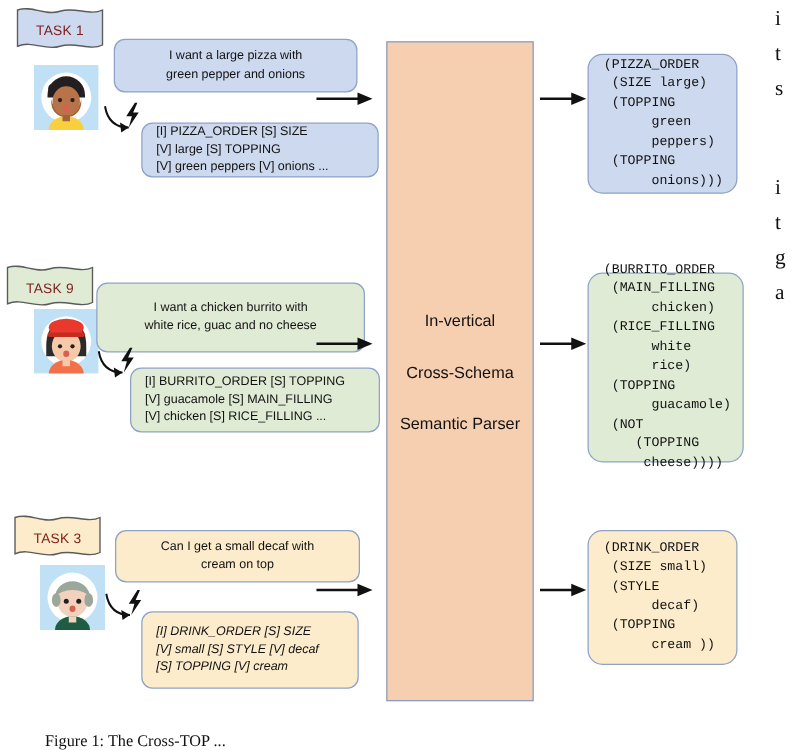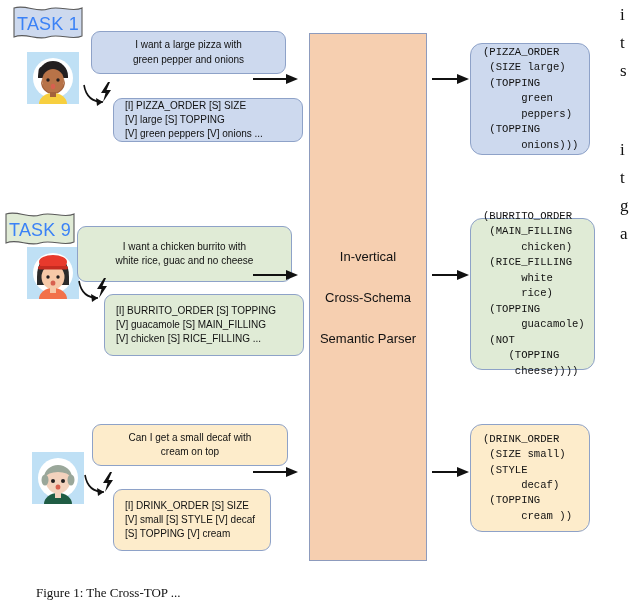--- a/index.html
+++ b/index.html
@@ -11,21 +11,21 @@
     position:relative;
   }
   .stage{position:absolute;left:0;top:0;width:640px;height:600px;}
 
   
   .flag{position:absolute;width:72px;height:42px;}
   .flag svg{display:block;width:72px;height:42px;}
   .flag-label{
     position:absolute;left:0;top:0;width:72px;height:42px;
     display:flex;align-items:center;justify-content:center;
-    font-size:18px;color:#3b82f6;letter-spacing:.2px;
+    font-size:11px;color:#7f1d1d;letter-spacing:.2px;
     padding-bottom:1px;box-sizing:border-box;
   }
 
   
   .avatar{position:absolute;width:52px;height:52px;overflow:hidden;}
   .avatar svg{display:block;}
 
   
   .bubble{
     position:absolute;
@@ -209,21 +209,21 @@
       <path d="M22,20 l-7,-4 l1,8 z" fill="#111"></path>
     </svg>
   </div>
 
   <div class="bolt" style="left:95px;top:278px;">
     <svg width="14" height="20" viewBox="0 0 14 20" xmlns="http://www.w3.org/2000/svg">
       <path d="M9,0 L2,11 L6.5,11 L4,20 L12,8 L7.5,8 L11,0 Z" fill="#111"></path>
     </svg>
   </div>
 
-  <div class="bubble green left-al" style="left:104px;top:294px;width:200px;height:62px;">
+  <div class="bubble green left-al" style="left:104px;top:294px;width:200px;height:52px;">
     <span class="txt">[I] BURRITO_ORDER [S] TOPPING
 [V] guacamole [S] MAIN_FILLING
 [V] chicken [S] RICE_FILLING ...</span>
   </div>
 
   <div class="arrow" style="left:253px;top:268px;">
     <svg width="46" height="14" viewBox="0 0 46 14" xmlns="http://www.w3.org/2000/svg">
       <line x1="0" y1="7" x2="36" y2="7" stroke="#111" stroke-width="2"></line>
       <path d="M45,7 L33,2 L33,12 Z" fill="#111"></path>
     </svg>
@@ -243,20 +243,26 @@
  (RICE_FILLING
       white
       rice)
  (TOPPING
       guacamole)
  (NOT
     (TOPPING
      cheese))))</span>
   </div>
 
+  <div class="flag" style="left:10px;top:410px;">
+    <svg viewBox="0 0 72 42" xmlns="http://www.w3.org/2000/svg">
+      <path d="M2,4 C14,0 24,9 36,5 C48,1 60,9 70,4 L70,32 C60,37 48,29 36,33 C24,37 14,28 2,33 Z" fill="#fdeccb" stroke="#5b5b5b" stroke-width="1.1"></path>
+    </svg>
+    <div class="flag-label">TASK 3</div>
+  </div>
 
   <div class="avatar" style="left:32px;top:452px;">
     <svg width="52" height="52" viewBox="0 0 52 52" xmlns="http://www.w3.org/2000/svg">
       <rect width="52" height="52" fill="#bfe0f5"></rect>
       <circle cx="26" cy="26" r="20" fill="#ffffff"></circle>
       <ellipse cx="26" cy="28" rx="12.5" ry="13.5" fill="#f3d2bd"></ellipse>
       <path d="M12 26 a14 13 0 0 1 28 0 q-4 -6 -14 -6 q-10 0 -14 6z" fill="#9aa79a"></path>
       <ellipse cx="13" cy="28" rx="3.5" ry="5.5" fill="#9aa79a"></ellipse>
       <ellipse cx="39" cy="28" rx="3.5" ry="5.5" fill="#9aa79a"></ellipse>
       <circle cx="21" cy="29" r="2" fill="#231f20"></circle>
@@ -278,21 +284,21 @@
       <path d="M22,20 l-7,-4 l1,8 z" fill="#111"></path>
     </svg>
   </div>
 
   <div class="bolt" style="left:101px;top:472px;">
     <svg width="14" height="20" viewBox="0 0 14 20" xmlns="http://www.w3.org/2000/svg">
       <path d="M9,0 L2,11 L6.5,11 L4,20 L12,8 L7.5,8 L11,0 Z" fill="#111"></path>
     </svg>
   </div>
 
-  <div class="bubble cream left-al" style="left:113px;top:489px;width:158px;height:62px;">
+  <div class="bubble cream left-al" style="left:113px;top:489px;width:174px;height:62px;font-style:italic;">
     <span class="txt">[I] DRINK_ORDER [S] SIZE
 [V] small [S] STYLE [V] decaf
 [S] TOPPING [V] cream</span>
   </div>
 
   <div class="arrow" style="left:253px;top:465px;">
     <svg width="46" height="14" viewBox="0 0 46 14" xmlns="http://www.w3.org/2000/svg">
       <line x1="0" y1="7" x2="36" y2="7" stroke="#111" stroke-width="2"></line>
       <path d="M45,7 L33,2 L33,12 Z" fill="#111"></path>
     </svg>

